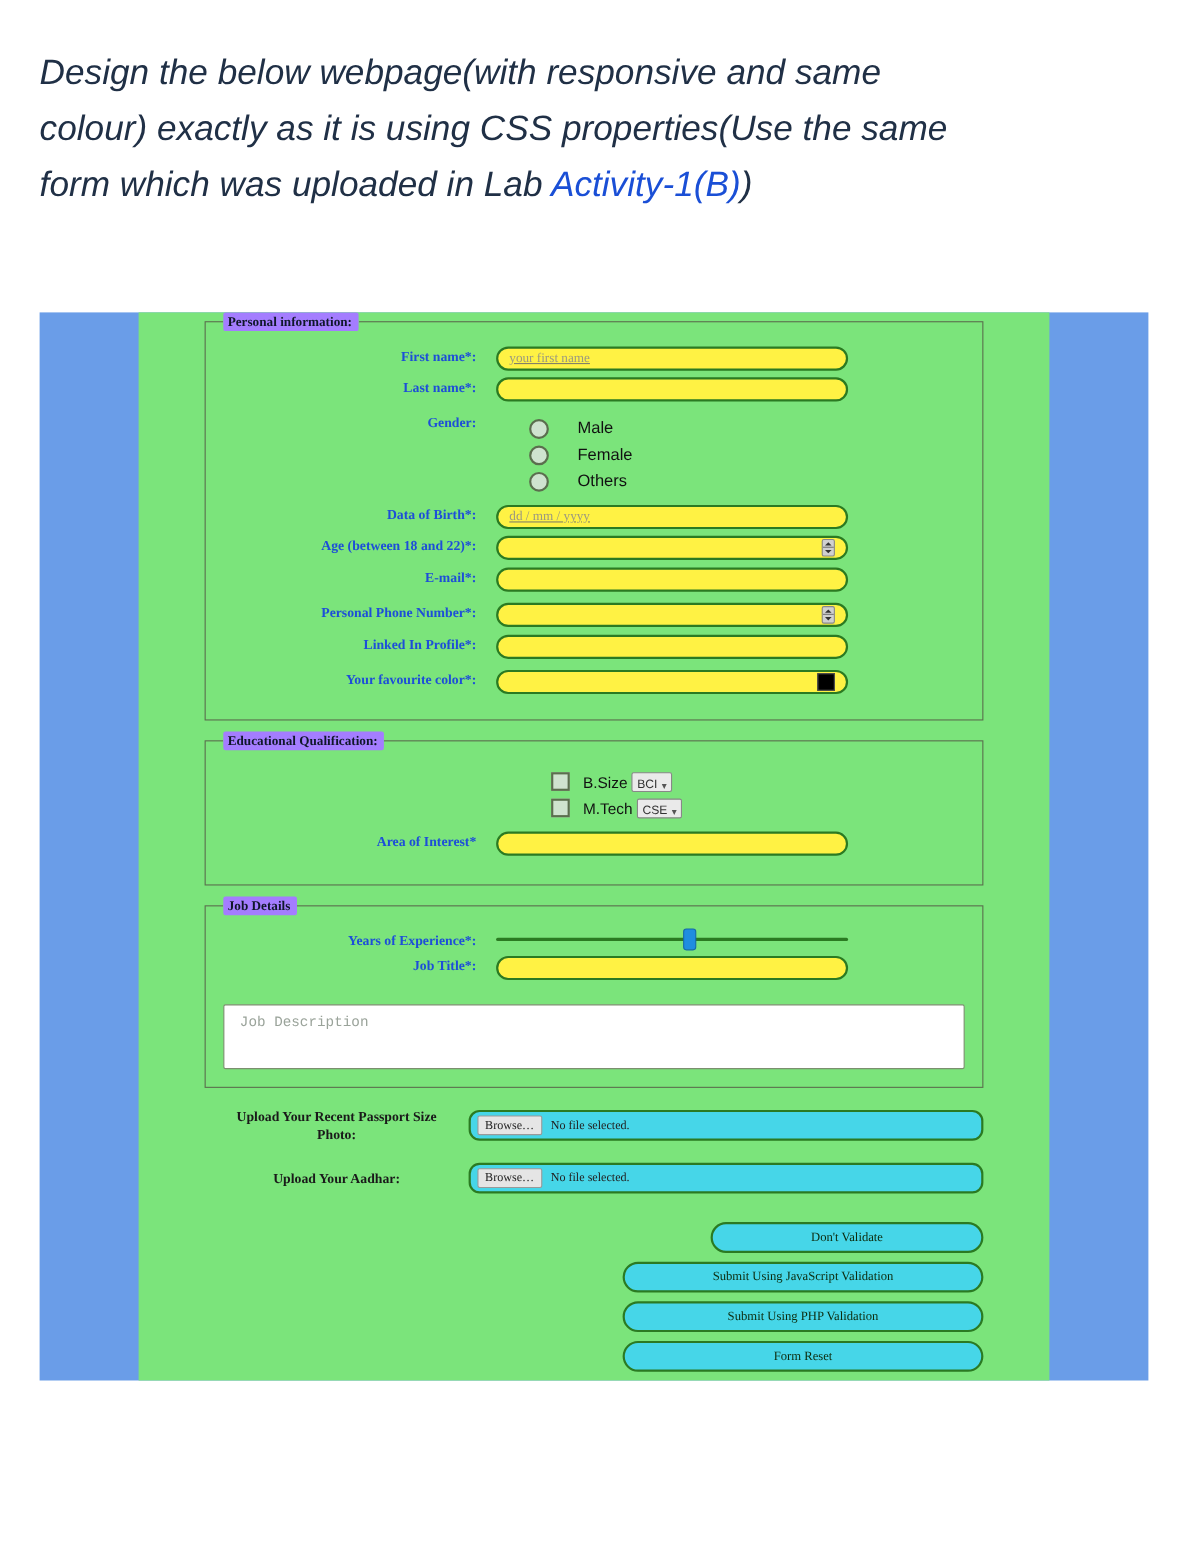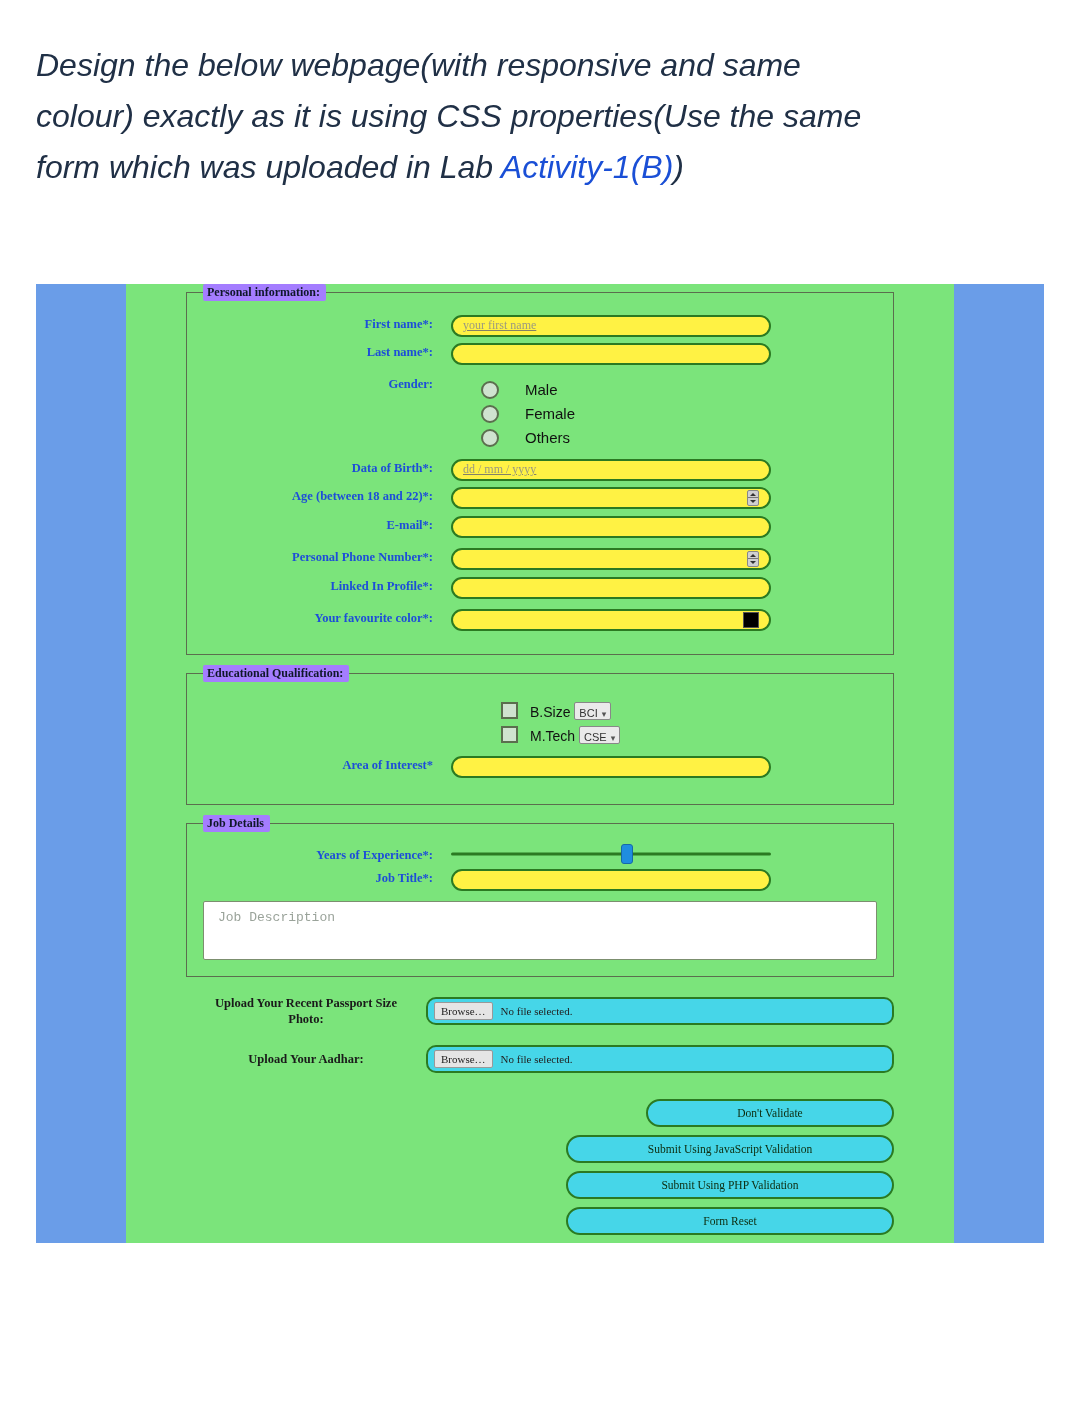--- a/index.html
+++ b/index.html
@@ -183,21 +183,21 @@
   }
 
   .textarea-box {
     border: 1px solid #7c8f6f;
     background: #fff;
     border-radius: 2px;
     padding: 8px 10px 34px 14px;
     font-family: "Courier New", monospace;
     font-size: 13px;
     color: #9aa39a;
-    margin-top: 6px;
+    margin-top: 18px;
   }
 
   .upload-block { margin: 14px 0 0 0; }
   .upload-row {
     display: flex;
     align-items: center;
     margin: 18px 0;
   }
   .upload-label {
     width: 240px;

